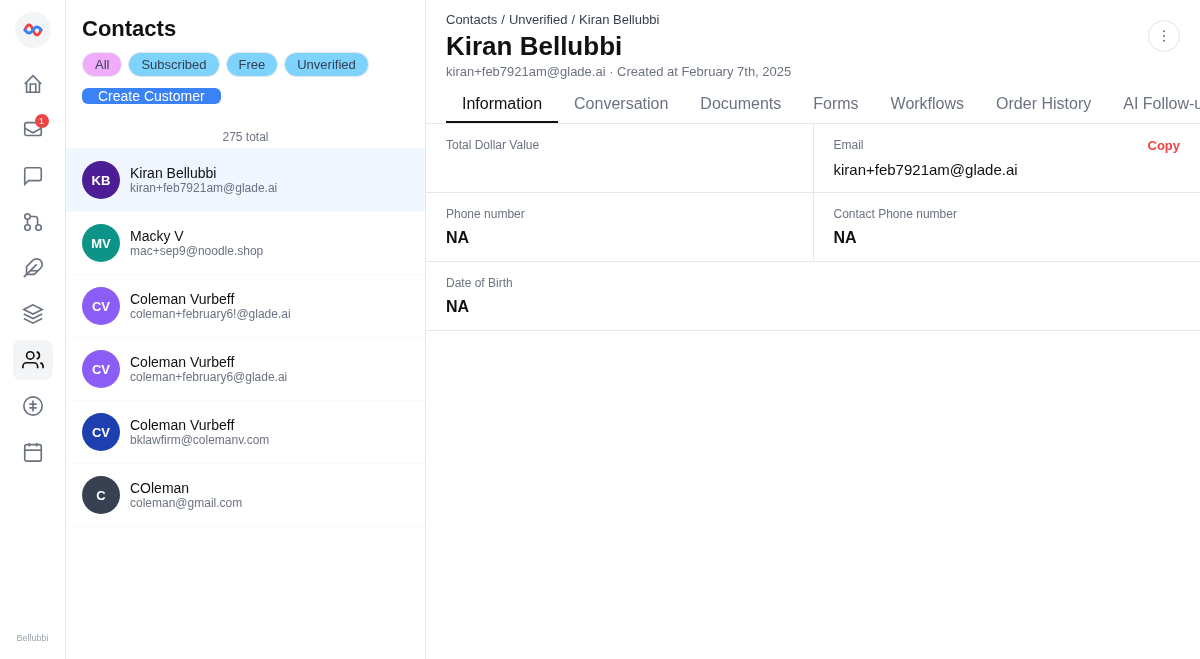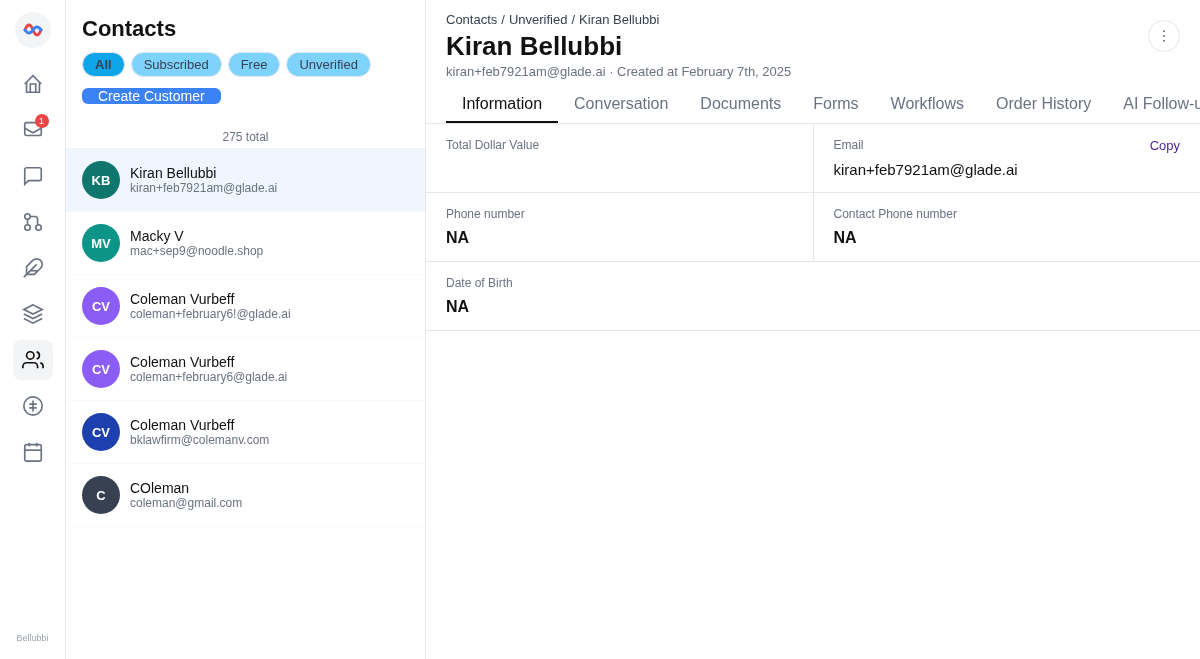--- a/index.html
+++ b/index.html
@@ -78,22 +78,22 @@
     .filter-tab {
       padding: 4px 12px;
       border-radius: 20px;
       border: 1px solid #e5e7eb;
       font-size: 13px;
       cursor: pointer;
       background: #7dd3fc;
       color: #374151;
     }
     .filter-tab.active {
-      background: #0ea5e9;
-      font-weight: 700;
+      background: #f0abfc;
+      font-weight: 400;
     }
     .create-btn {
       background: #3b82f6;
       color: #fff;
       border: none;
       padding: 0 16px;
       border-radius: 6px;
       font-size: 14px;
       cursor: pointer;
       font-weight: 500;
@@ -230,23 +230,23 @@
       align-items: flex-start;
       justify-content: space-between;
     }
     .info-value {
       font-size: 16px;
       font-weight: 600;
       color: #111;
     }
     .copy-link {
       font-size: 13px;
-      color: #4c1d95;
-      cursor: pointer;
-      font-weight: 400;
+      color: #ef4444;
+      cursor: pointer;
+      font-weight: 700;
     }
   </style>
 </head>
 <body>
 
 <div class="sidebar">
 
   <div class="sidebar-logo">
     <svg viewBox="0 0 36 36" width="36" height="36">
       <circle cx="18" cy="18" r="18" fill="#f3f4f6"></circle>
@@ -334,21 +334,21 @@
       <button class="filter-tab">Subscribed</button>
       <button class="filter-tab">Free</button>
       <button class="filter-tab">Unverified</button>
     </div>
     <button class="create-btn">Create Customer</button>
   </div>
   <div class="total-count">275 total</div>
   <div class="contact-list">
 
   <div class="contact-item selected">
-      <div class="avatar" style="background:#0f766e">KB</div>
+      <div class="avatar" style="background:#4c1d95">KB</div>
       <div class="contact-info">
         <div class="contact-name">Kiran Bellubbi</div>
         <div class="contact-email">kiran+feb7921am@glade.ai</div>
       </div>
     </div>
       <div class="contact-item">
       <div class="avatar" style="background:#0d9488">MV</div>
       <div class="contact-info">
         <div class="contact-name">Macky V</div>
         <div class="contact-email">mac+sep9@noodle.shop</div>

